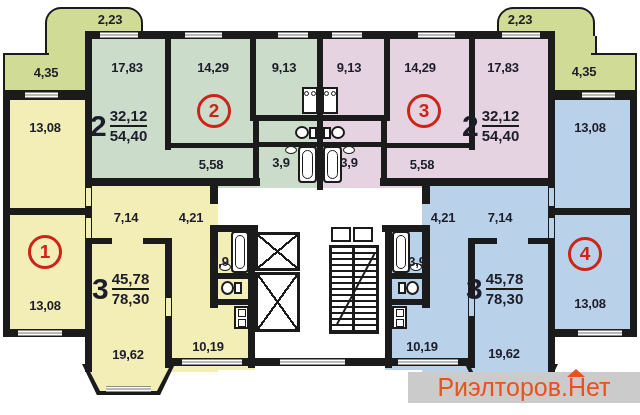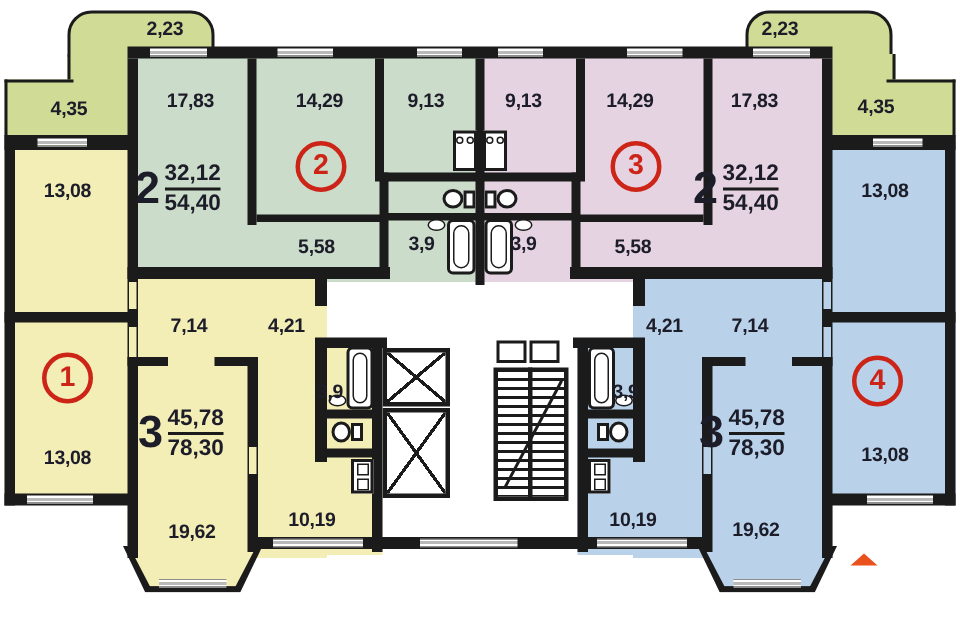--- a/index.html
+++ b/index.html
@@ -278,15 +278,18 @@
     </span>
   </div>
   <div class="apt" style="left:466px;top:271px;">
     <span class="n">3</span>
     <span class="frac">
       <span>45,78</span>
       <span class="bot">78,30</span>
     </span>
   </div>
 
+  <div class="wmbar">
+    <span class="wmtext">Риэлторов.Нет</span>
+  </div>
   <div class="wmcaret"></div>
 
 </div>
 
 </body></html>

